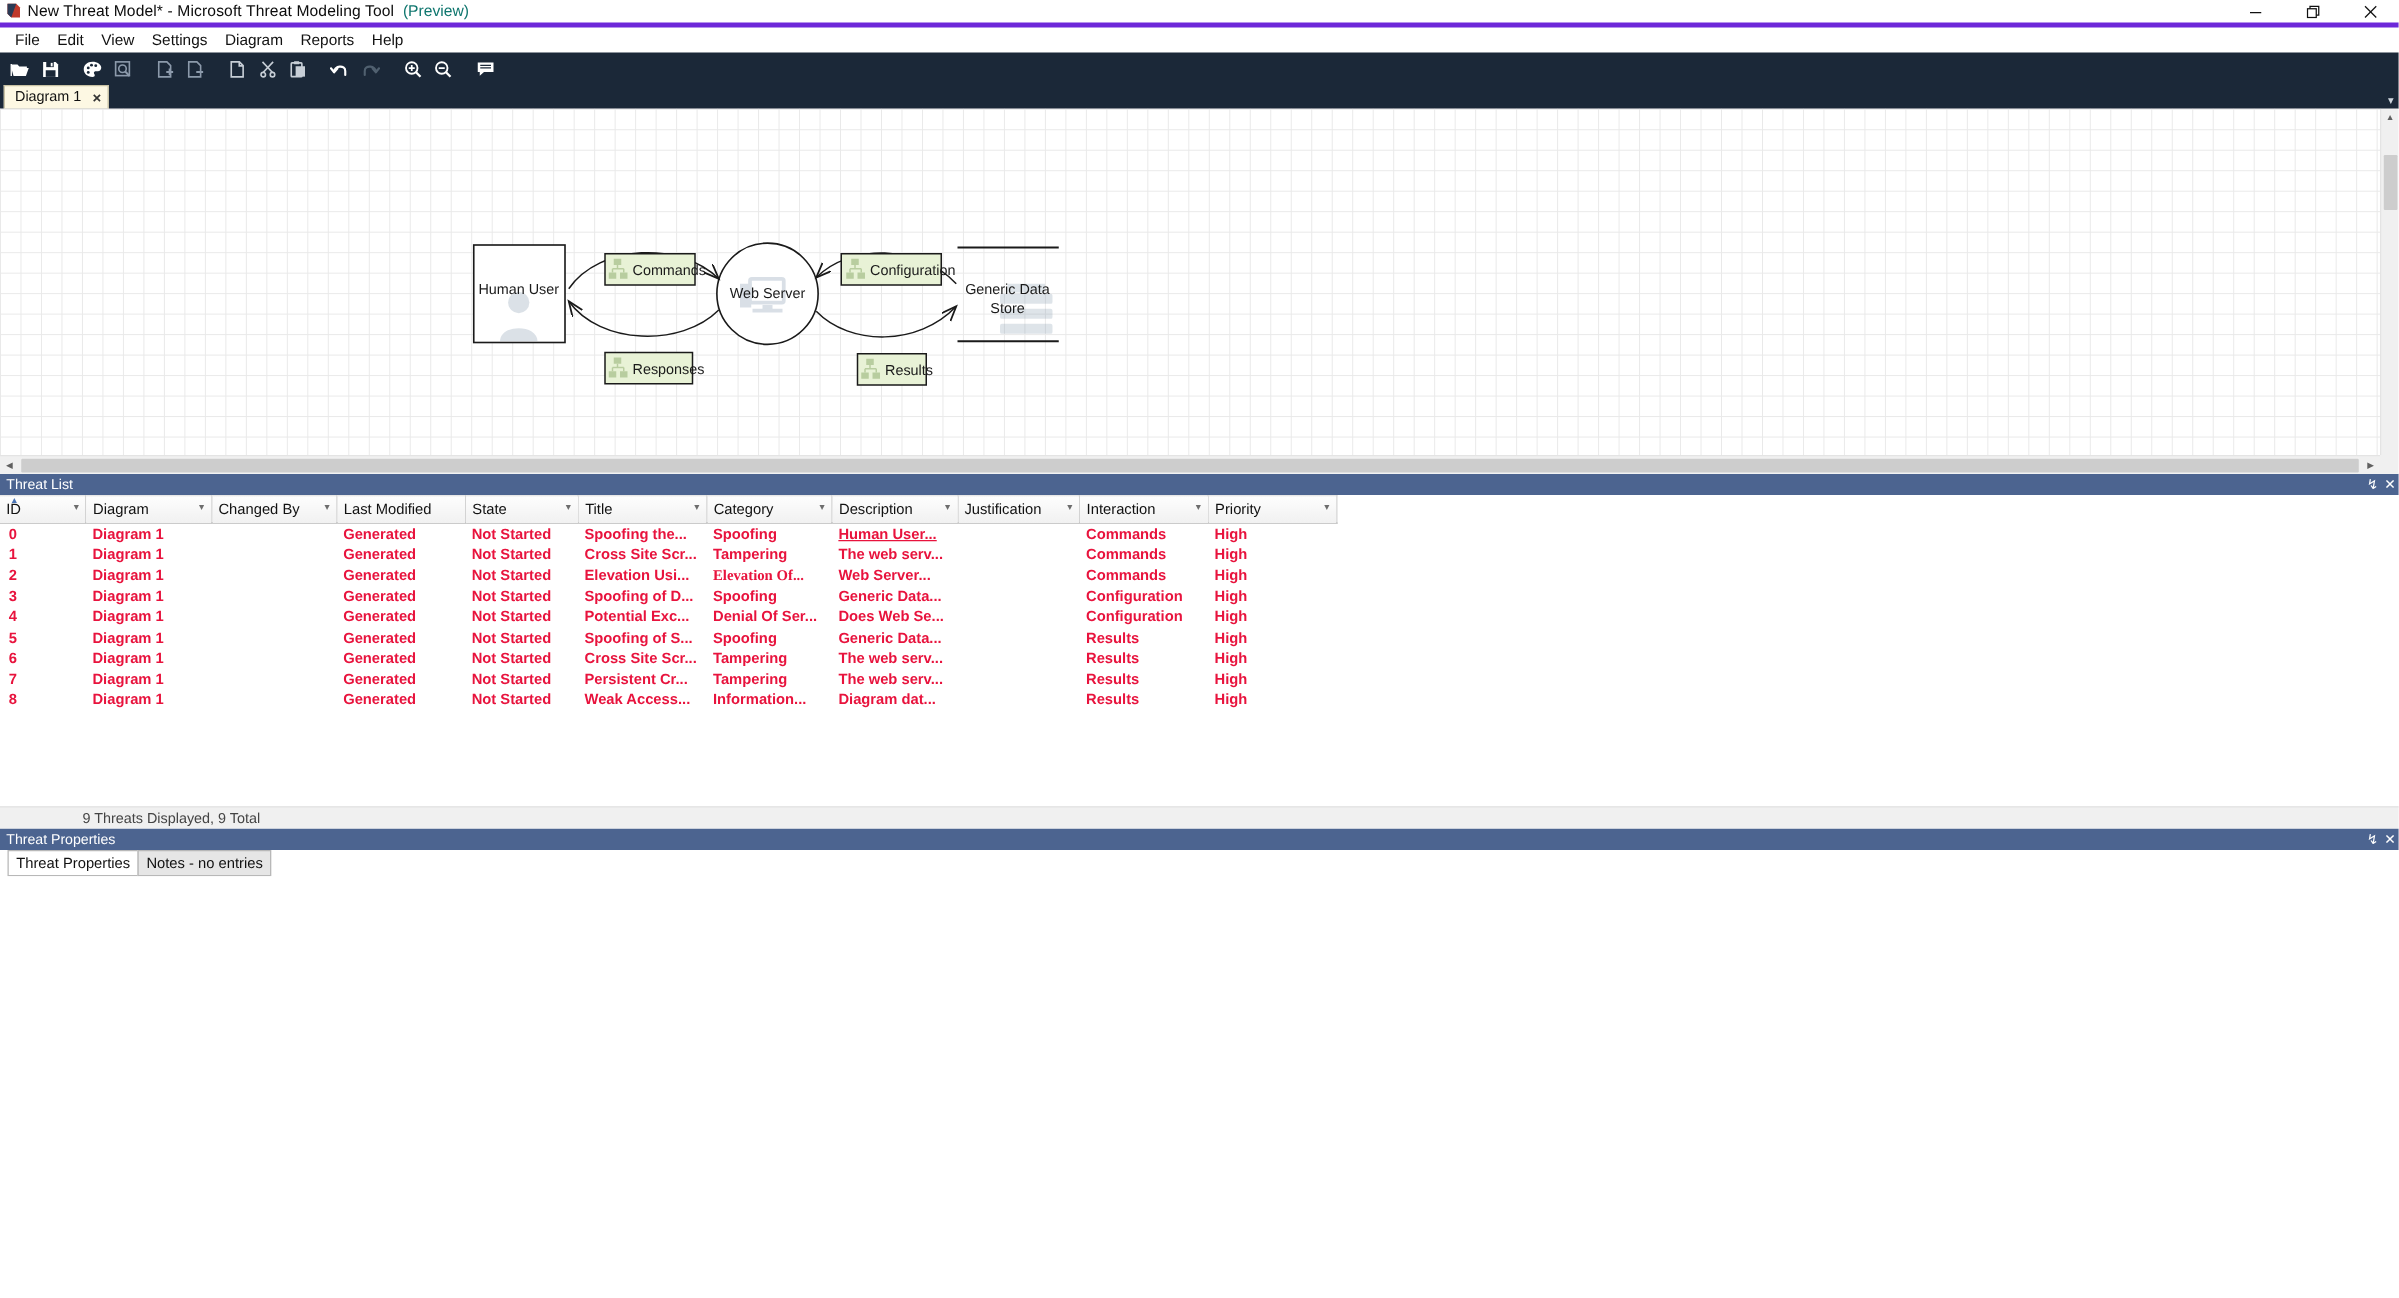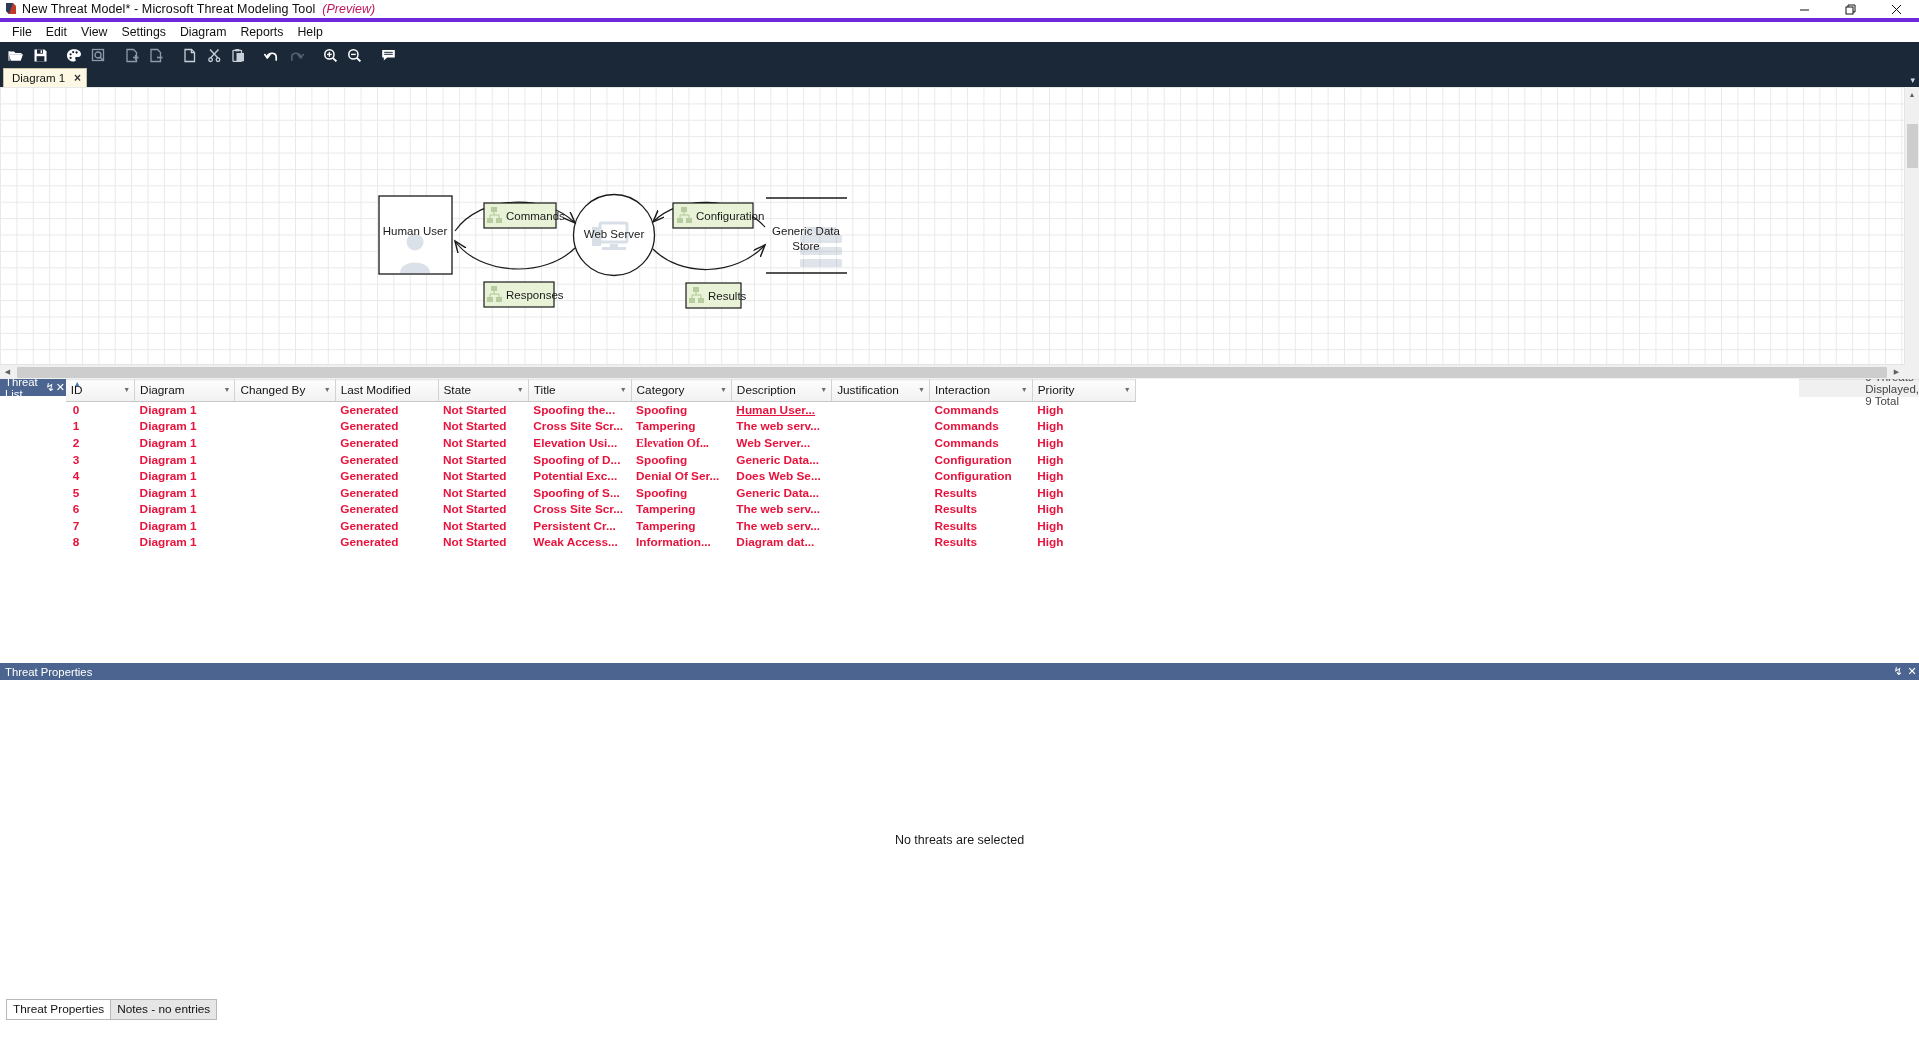--- a/index.html
+++ b/index.html
@@ -12,21 +12,21 @@
   }
   .app { width: 1919px; height: 1038px; display: flex; flex-direction: column; background:#fff; }
 
   
   .titlebar {
     height: 22px; background:#ffffff; display:flex; align-items:center;
     border-bottom: 4px solid #6d28d9; flex: 0 0 22px; position:relative;
   }
   .tb-logo { width: 22px; height:22px; display:flex; align-items:center; justify-content:center; }
   .tb-title { font-size: 12.5px; color:#0c0c0c; white-space:nowrap; letter-spacing:0.1px; }
-  .tb-preview { font-size:12.5px; color:#be185d; margin-left:7px;font-style:italic; }
+  .tb-preview { font-size:12.5px; color:#0f766e; margin-left:7px; }
   .tb-spacer { flex:1; }
   .win-btns { display:flex; height:22px; }
   .win-btn { width:46px; height:22px; display:flex; align-items:center; justify-content:center; color:#111; }
   .win-btn svg { display:block; }
 
   
   .menubar {
     height: 20px; background:#ffffff; display:flex; align-items:center;
     padding-left: 5px; flex:0 0 20px;
   }
@@ -88,21 +88,21 @@
   
   .panel-header {
     height: 17px; background: linear-gradient(to bottom,#4f6party,#4a6287);
     background:#4c6490; display:flex; align-items:center; color:#fff;
     font-size:11.3px; padding-left:5px; flex:0 0 17px;
   }
   .panel-header .ph-spacer { flex:1; }
   .ph-icon { width:14px; height:17px; display:flex; align-items:center; justify-content:center; color:#fff; font-size:11px; }
 
   
-  .threatlist-region { flex: 0 0 284px; display:flex; background:#fff; }
+  .threatlist-region { flex: 0 0 284px; display:flex; flex-direction:column; background:#fff; }
   .grid-wrap { flex:1; display:flex; flex-direction:column; overflow:hidden; background:#fff;}
   table.grid { border-collapse:collapse; width:1070px; table-layout:fixed; }
   table.grid th {
     background: linear-gradient(to bottom, #fdfdfd 0%, #f1f1f1 100%);
     border-right:1px solid #d3d3d3; border-bottom:1px solid #c8c8c8;
     border-top:1px solid #e7e7e7;
     font-weight:normal; font-size:11.8px; color:#111; text-align:left;
     padding: 3px 4px 4px 5px; height:19px; position:relative; white-space:nowrap;
   }
   table.grid th .filt {
@@ -612,23 +612,20 @@
     </div>
   </div>
 
   <div class="props-region">
     <div class="panel-header">
       <span>Threat Properties</span>
       <div class="ph-spacer"></div>
       <div class="ph-icon">↯</div>
       <div class="ph-icon">✕</div>
     </div>
-    <div class="props-body">
-      <span class="props-empty">No threats are selected</span>
-    </div>
     <div class="bottom-tabs">
       <div class="btab">Threat Properties</div>
       <div class="btab inactive">Notes - no entries</div>
     </div>
     <div class="bottom-filler"></div>
   </div>
 
 </div>
 
 </body></html>

